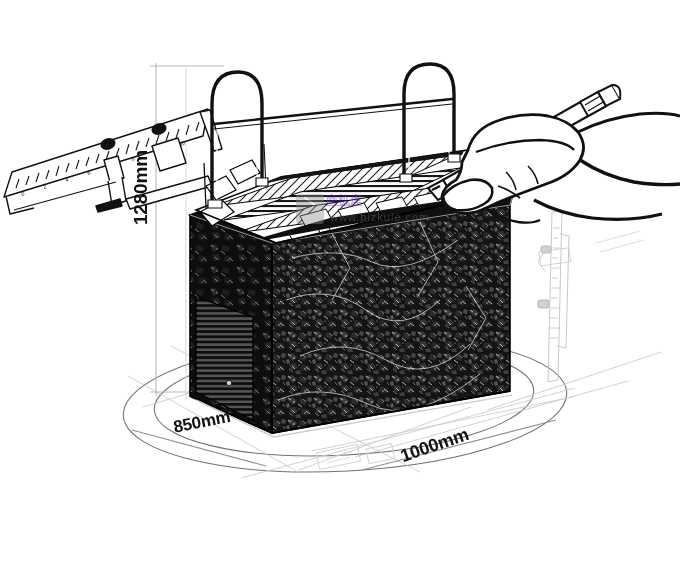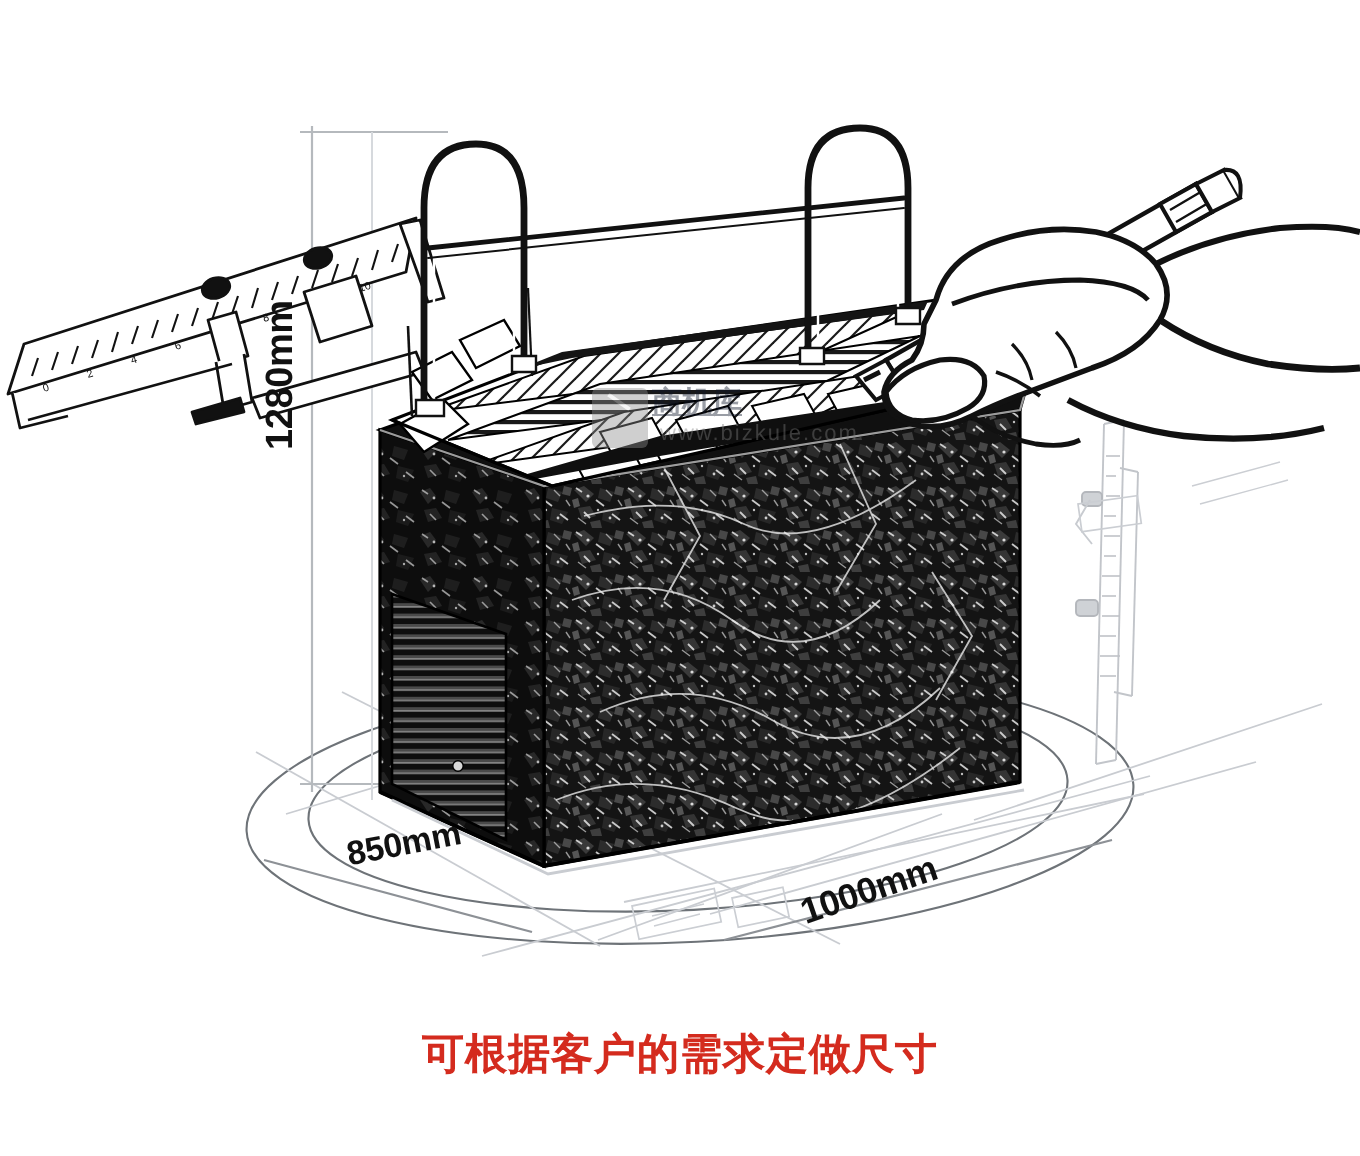--- a/index.html
+++ b/index.html
@@ -83,23 +83,23 @@
     width: 188px;
     height: 38px;
     opacity: 0.42;
     pointer-events: none;
   }
   #watermark .wm-text {
     position: absolute;
     left: 30px;
     top: 0px;
     font-family: "DejaVu Sans", sans-serif;
-    font-size: 15px;
+    font-size: 12px;
     font-weight: 700;
-    color: #0f172a;
+    color: #6d28d9;
     white-space: nowrap;
     text-decoration: underline;
   }
   #watermark .wm-sub {
     position: absolute;
     left: 34px;
     top: 19px;
     font-family: Liberation Sans, sans-serif;
     font-size: 11px;
     color: #7d7d7d;
@@ -436,15 +436,14 @@
   <div class="dim-label" id="dim-depth-label">850mm</div>
 
   <div class="dim-label" id="dim-width-label">1000mm</div>
 
   <div id="watermark">
     <div class="wm-mark"></div>
     <div class="wm-text">商机库</div>
     <div class="wm-sub">www.bizkule.com</div>
   </div>
 
-  <div id="caption">可根据客户的需求定做尺寸</div>
 
 </div>
 
 </body></html>

